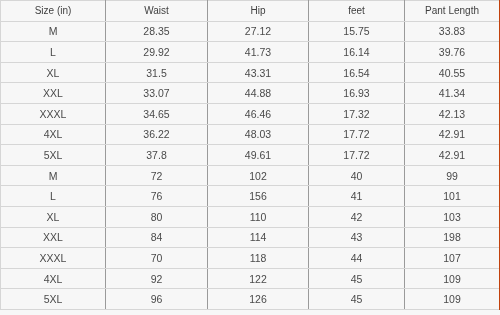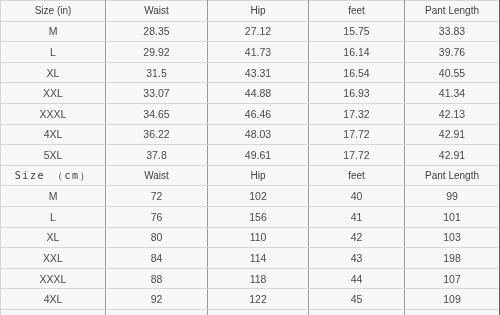--- a/index.html
+++ b/index.html
@@ -145,27 +145,20 @@
           <td class="">17.72</td>
           <td class="last-col">42.91</td>
         </tr>
         <tr>
           <td class="first-col">5XL</td>
           <td class="">37.8</td>
           <td class="">49.61</td>
           <td class="">17.72</td>
           <td class="last-col">42.91</td>
         </tr>
-        <tr class="header-row">
-          <td class="first-col head-size-cm">Size （cm）</td>
-          <td class="">Waist</td>
-          <td class="">Hip</td>
-          <td class="">feet</td>
-          <td class="last-col">Pant Length</td>
-        </tr>
         <tr>
           <td class="first-col">M</td>
           <td class="">72</td>
           <td class="">102</td>
           <td class="">40</td>
           <td class="last-col">99</td>
         </tr>
         <tr>
           <td class="first-col">L</td>
           <td class="">76</td>
@@ -182,21 +175,21 @@
         </tr>
         <tr>
           <td class="first-col">XXL</td>
           <td class="">84</td>
           <td class="">114</td>
           <td class="">43</td>
           <td class="last-col">198</td>
         </tr>
         <tr>
           <td class="first-col">XXXL</td>
-          <td class="">88</td>
+          <td class="">70</td>
           <td class="">118</td>
           <td class="">44</td>
           <td class="last-col">107</td>
         </tr>
         <tr>
           <td class="first-col">4XL</td>
           <td class="">92</td>
           <td class="">122</td>
           <td class="">45</td>
           <td class="last-col">109</td>

